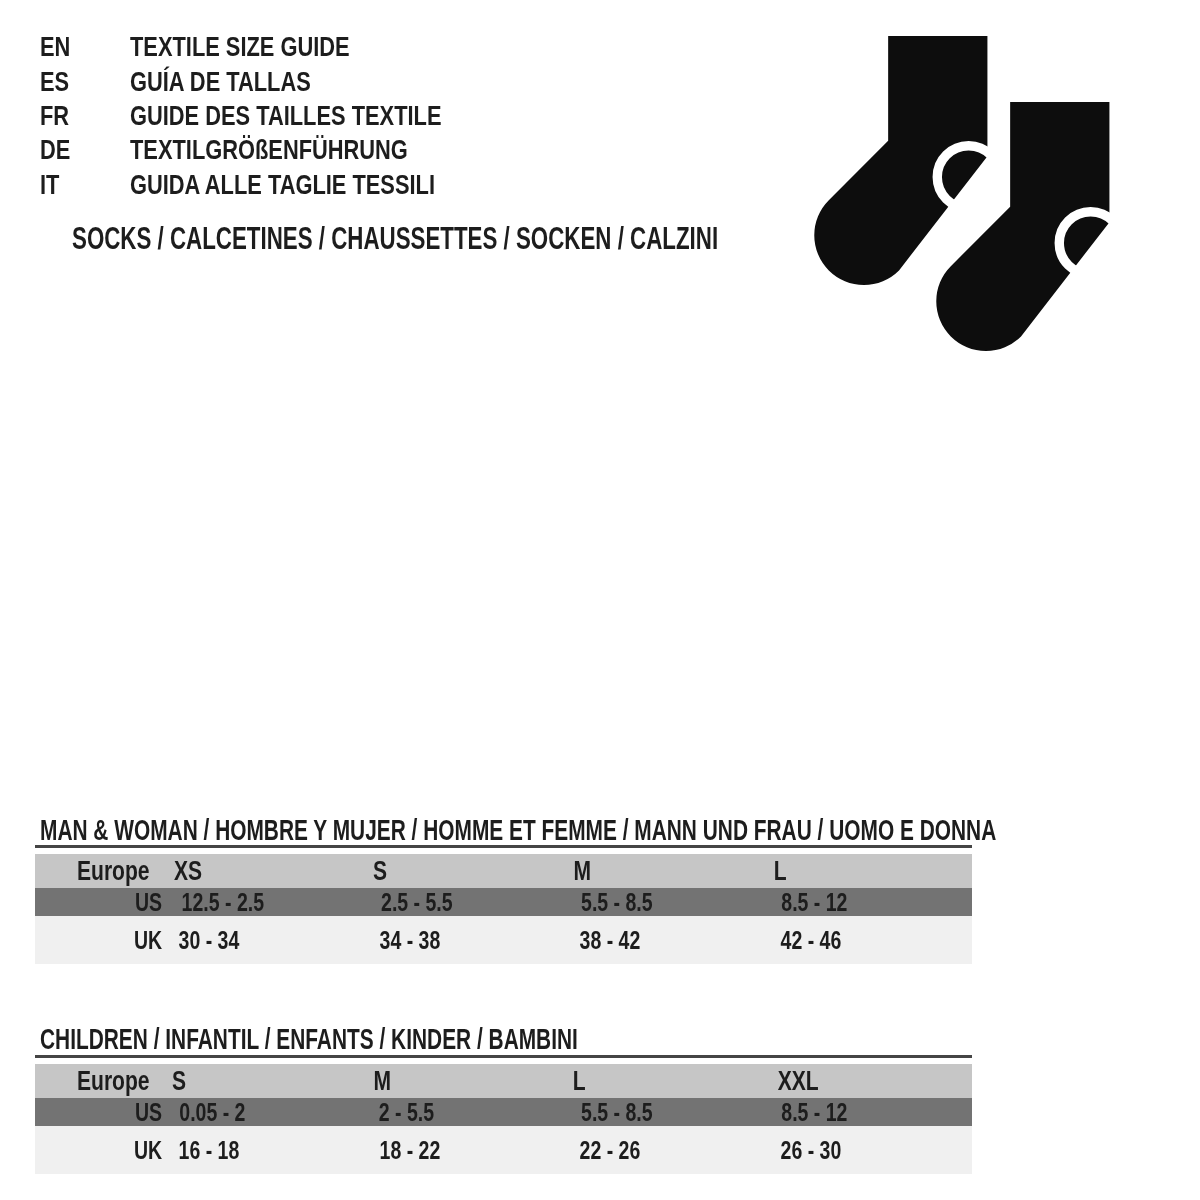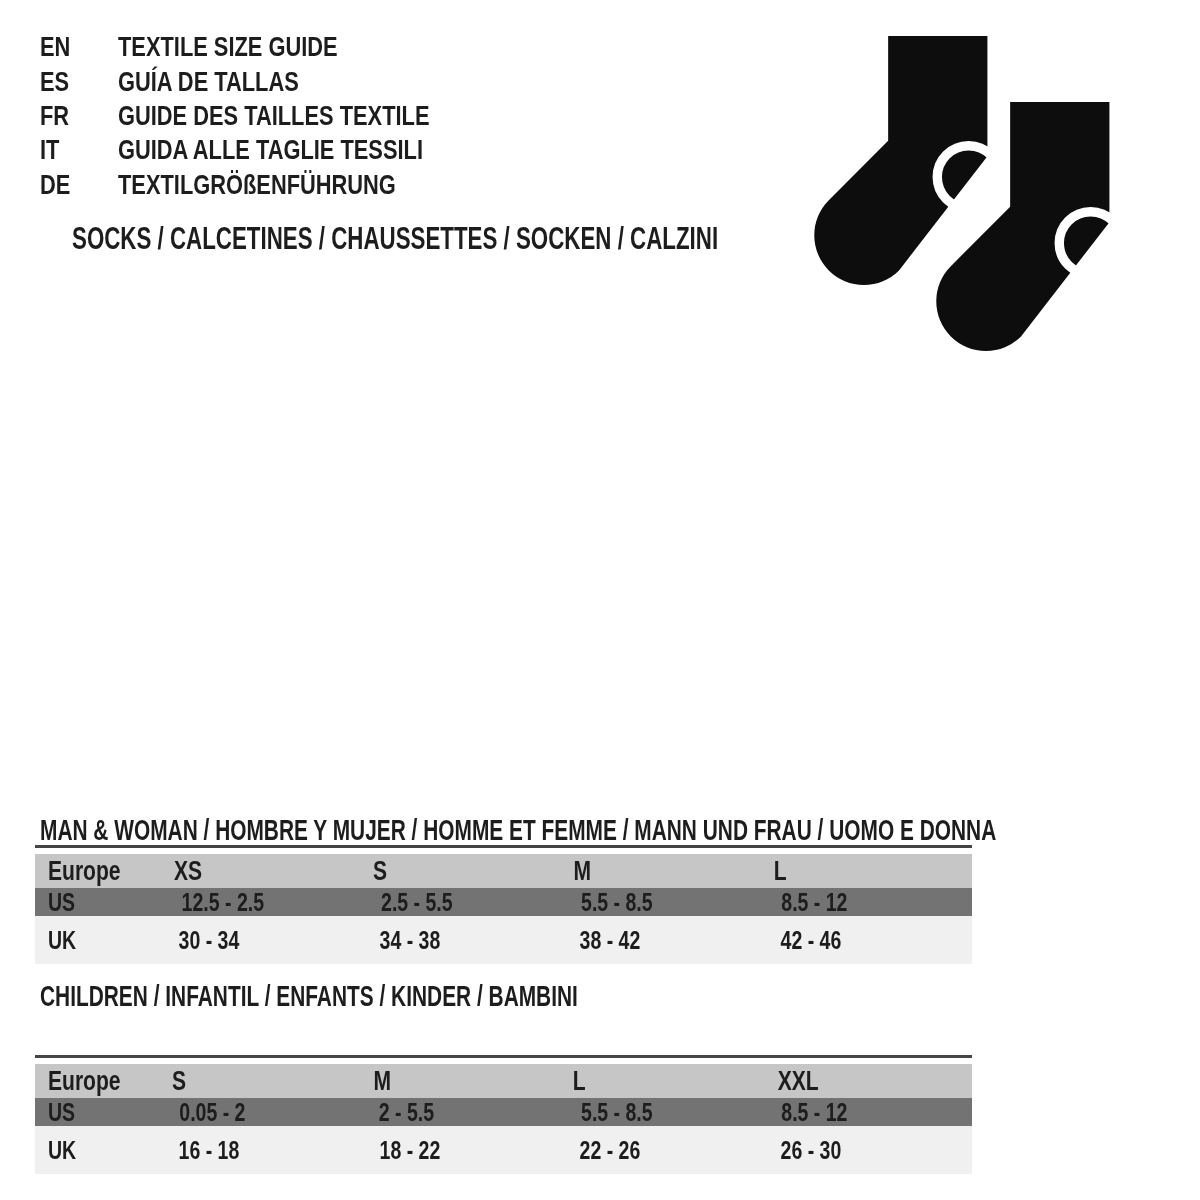--- a/index.html
+++ b/index.html
@@ -11,44 +11,44 @@
     font-family:"Liberation Sans", sans-serif;
     font-weight:bold;
     color:#1d1d1d;
   }
   
   .cx  { display:inline-block; transform:scaleX(0.78); transform-origin:0 50%; white-space:nowrap; }
   .cxc { display:inline-block; transform:scaleX(0.78); transform-origin:50% 50%; white-space:nowrap; }
   .cxt { display:inline-block; transform:scaleX(0.72); transform-origin:0 50%; white-space:nowrap; }
 
   .lang-block { position:absolute; left:40px; top:30px; }
-  .lang-row   { height:34.4px; display:flex; align-items:center; font-size:28px; }
+  .lang-row   { height:34.4px; display:flex; align-items:center; font-size:28px;gap:12px; }
   .lang-code  { width:78px; }
 
   .category-line { position:absolute; left:40px; top:222px; height:34px; display:flex; align-items:center; font-size:31px;margin-left:32px; }
 
   .socks-svg { position:absolute; left:812px; top:30px; }
 
   .tbl-title { position:absolute; left:40px; height:30px; display:flex; align-items:center; font-size:29px; }
   .tbl-title.t1 { top:815px; }
-  .tbl-title.t2 { top:981px; }
+  .tbl-title.t2 { top:1024px; }
 
   .tbl { position:absolute; left:35px; width:937px; }
   .tbl.t1 { top:845px; }
   .tbl.t2 { top:1055px; }
 
   .tbl-rule { height:3px; background:#454545; margin-bottom:6px; }
 
   .row { display:grid; grid-template-columns:135px 1fr 1fr 1fr 1fr; }
   .row.head { height:34px; background:#c6c6c6; }
   .row.r-us { height:28px; background:#737373; }
   .row.r-uk { height:48px; background:#f0f0f0; }
 
   .cell { display:flex; align-items:center; justify-content:flex-start; overflow:visible; }
-  .cell.lab { justify-content:flex-start; padding-left:13px; }
+  .cell.lab { justify-content:flex-end; padding-left:13px; }
   .row.head .cell { font-size:27px; }
   .row .cell.lab  { font-size:27px; }
   .row.r-us .cell, .row.r-uk .cell { font-size:25px; }
 </style>
 </head>
 <body>
 
 <div class="canvas">
 
   <div class="lang-block">
@@ -58,26 +58,26 @@
     </div>
     <div class="lang-row">
       <span class="lang-code"><span class="cx">ES</span></span>
       <span class="cx">GUÍA DE TALLAS</span>
     </div>
     <div class="lang-row">
       <span class="lang-code"><span class="cx">FR</span></span>
       <span class="cx">GUIDE DES TAILLES TEXTILE</span>
     </div>
     <div class="lang-row">
+      <span class="lang-code"><span class="cx">DE</span></span>
+      <span class="cx">TEXTILGRÖßENFÜHRUNG</span>
+    </div>
+    <div class="lang-row">
       <span class="lang-code"><span class="cx">IT</span></span>
       <span class="cx">GUIDA ALLE TAGLIE TESSILI</span>
-    </div>
-    <div class="lang-row">
-      <span class="lang-code"><span class="cx">DE</span></span>
-      <span class="cx">TEXTILGRÖßENFÜHRUNG</span>
     </div>
   </div>
 
   <div class="category-line">
     <span class="cxt">SOCKS / CALCETINES / CHAUSSETTES / SOCKEN / CALZINI</span>
   </div>
 
   <svg class="socks-svg" width="325" height="330" viewBox="0 0 325 330" aria-hidden="true">
     <defs>
       <path id="sockShape" d="M70 0 H165 V115 L80.4 224.3 A47.5 47.5 0 0 1 13.2 157.1 L70 100.3 Z"></path>

